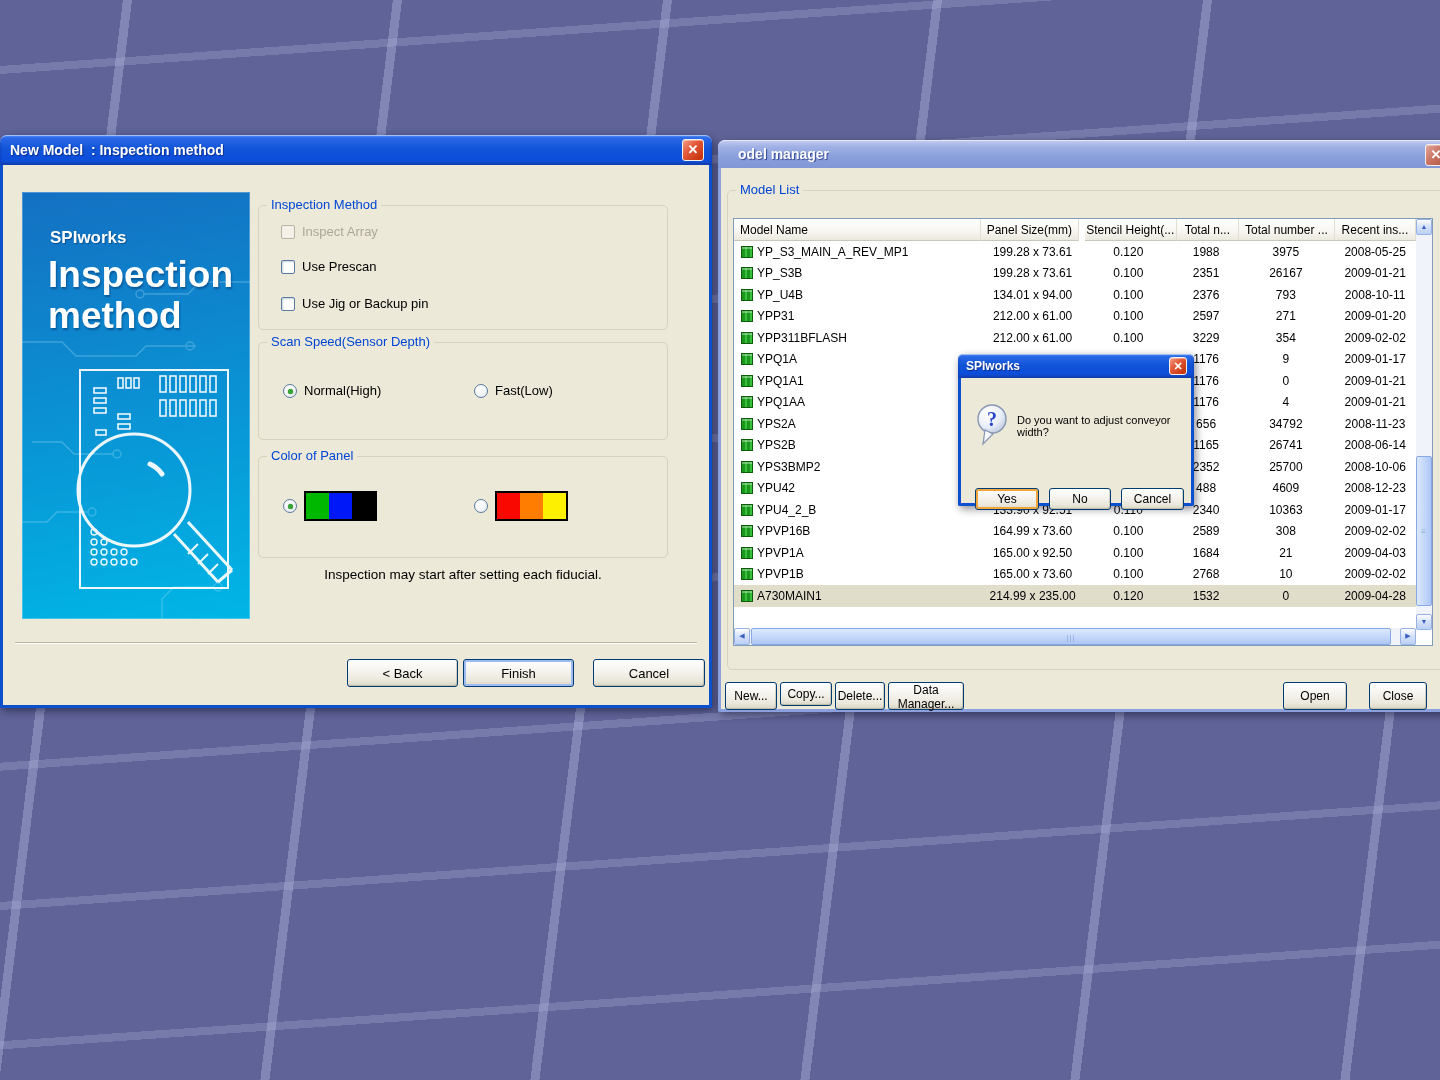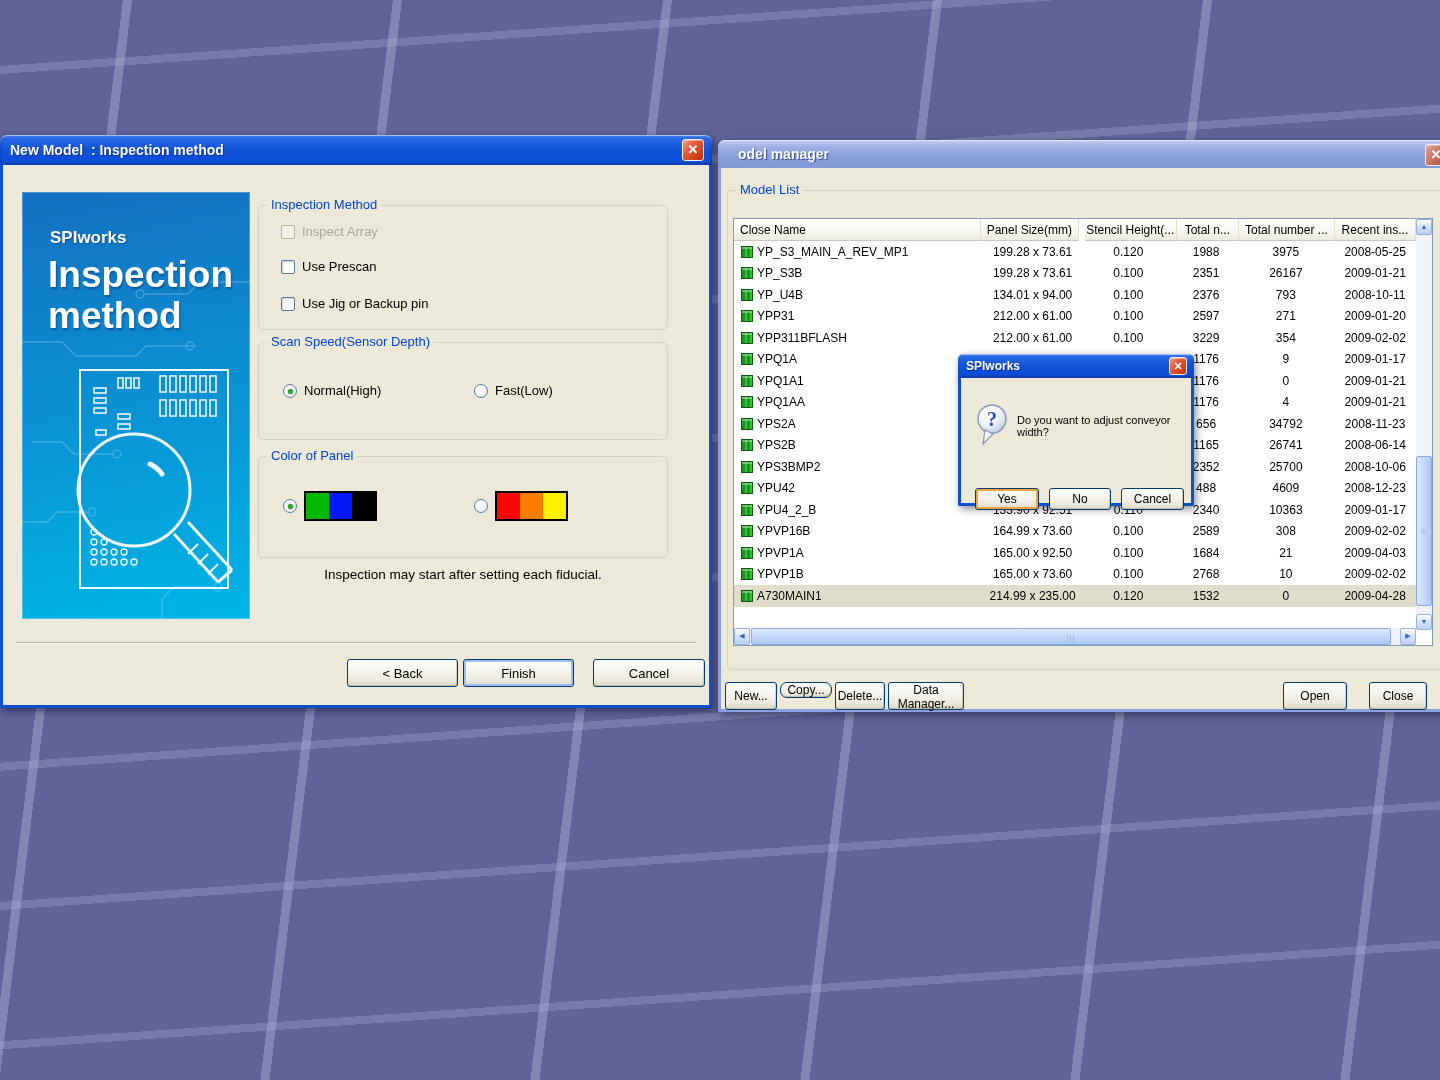--- a/index.html
+++ b/index.html
@@ -268,21 +268,21 @@
   </div>
   <div class="xp-close inactive">✕</div>
   <div class="mgr-client">
 
     <div class="groupbox" style="left:6px;top:22px;width:726px;height:480px;">
       <span class="gb-label">Model List</span>
     </div>
 
     <div class="listview">
       <div class="lv-header" id="lv-header">
-          <div class="lv-hcell" style="width: 250px; justify-content: flex-start;">Close Name</div>
+          <div class="lv-hcell" style="width: 250px; justify-content: flex-start;">Model Name</div>
           <div class="lv-hcell" style="width: 99px; justify-content: center;">Panel Size(mm)</div>
           <div class="lv-hcell" style="width: 93px; justify-content: center; margin-left: 6px;">Stencil Height(...</div>
           <div class="lv-hcell" style="width: 63px; justify-content: center;">Total n...</div>
           <div class="lv-hcell" style="width: 97px; justify-content: center;">Total number ...</div>
           <div class="lv-hcell" style="width: 82px; justify-content: center;">Recent ins...</div>
         </div>
       <div class="lv-rows" id="lv-rows">
           <div class="lv-row">
             <div class="lv-cell" style="width: 250px; display: flex; justify-content: flex-start; align-items: center;">
               <span class="pcb-ico"></span>
@@ -483,21 +483,21 @@
       <div class="hsb">
         <div class="sb-btn" style="left:0;top:0;height:17px;">◀</div>
         <div class="sb-thumb h" style="left:17px;top:0;width:640px;height:17px;">
           <span class="grip">|||</span>
         </div>
         <div class="sb-btn" style="right:0;top:0;height:17px;">▶</div>
       </div>
     </div>
 
     <button class="xp-btn" style="left:4px;top:514px;width:52px;height:28px;font-size:12px;">New...</button>
-    <button class="xp-btn" style="left:59px;top:514px;width:52px;height:16px;font-size:12px;border-radius:7px;">Copy...</button>
+    <button class="xp-btn" style="left:59px;top:514px;width:52px;height:24px;font-size:12px;">Copy...</button>
     <button class="xp-btn" style="left:114px;top:514px;width:50px;height:28px;font-size:12px;">Delete...</button>
     <button class="xp-btn" style="left:167px;top:514px;width:76px;height:28px;font-size:12px;">Data Manager...</button>
     <button class="xp-btn" style="left:562px;top:514px;width:64px;height:28px;font-size:12px;">Open</button>
     <button class="xp-btn" style="left:648px;top:514px;width:58px;height:28px;font-size:12px;">Close</button>
   </div>
 </div>
 
 <div class="xp-win" id="msgbox">
   <div class="xp-titlebar">
     <span class="xp-title-text">SPIworks</span>

